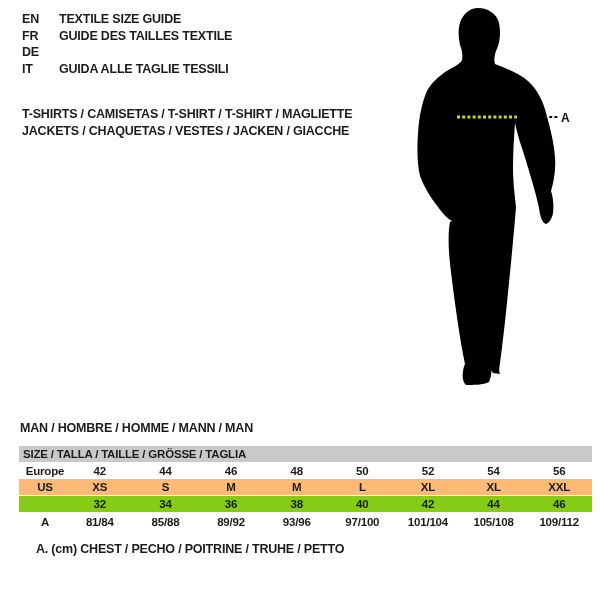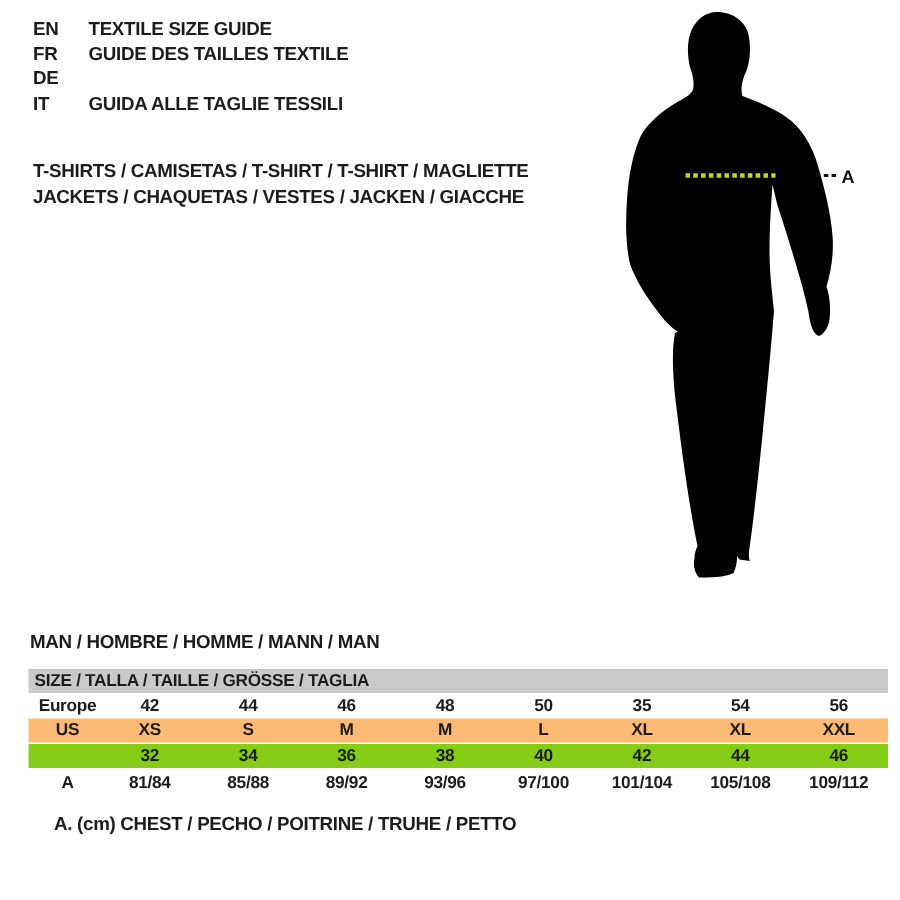--- a/index.html
+++ b/index.html
@@ -106,21 +106,21 @@
 <div class="size-table">
   <div class="t-header" style="background:#c9c9c9">SIZE / TALLA / TAILLE / GRÖSSE / TAGLIA</div>
 
   <div class="t-row row-white">
     <div class="label">Europe</div>
     <div class="cell">42</div>
     <div class="cell">44</div>
     <div class="cell">46</div>
     <div class="cell">48</div>
     <div class="cell">50</div>
-    <div class="cell">35</div>
+    <div class="cell">52</div>
     <div class="cell">54</div>
     <div class="cell">56</div>
   </div>
 
   <div class="t-row row-alt" style="background:#fdba74">
     <div class="label">US</div>
     <div class="cell">XS</div>
     <div class="cell">S</div>
     <div class="cell">M</div>
     <div class="cell">M</div>

